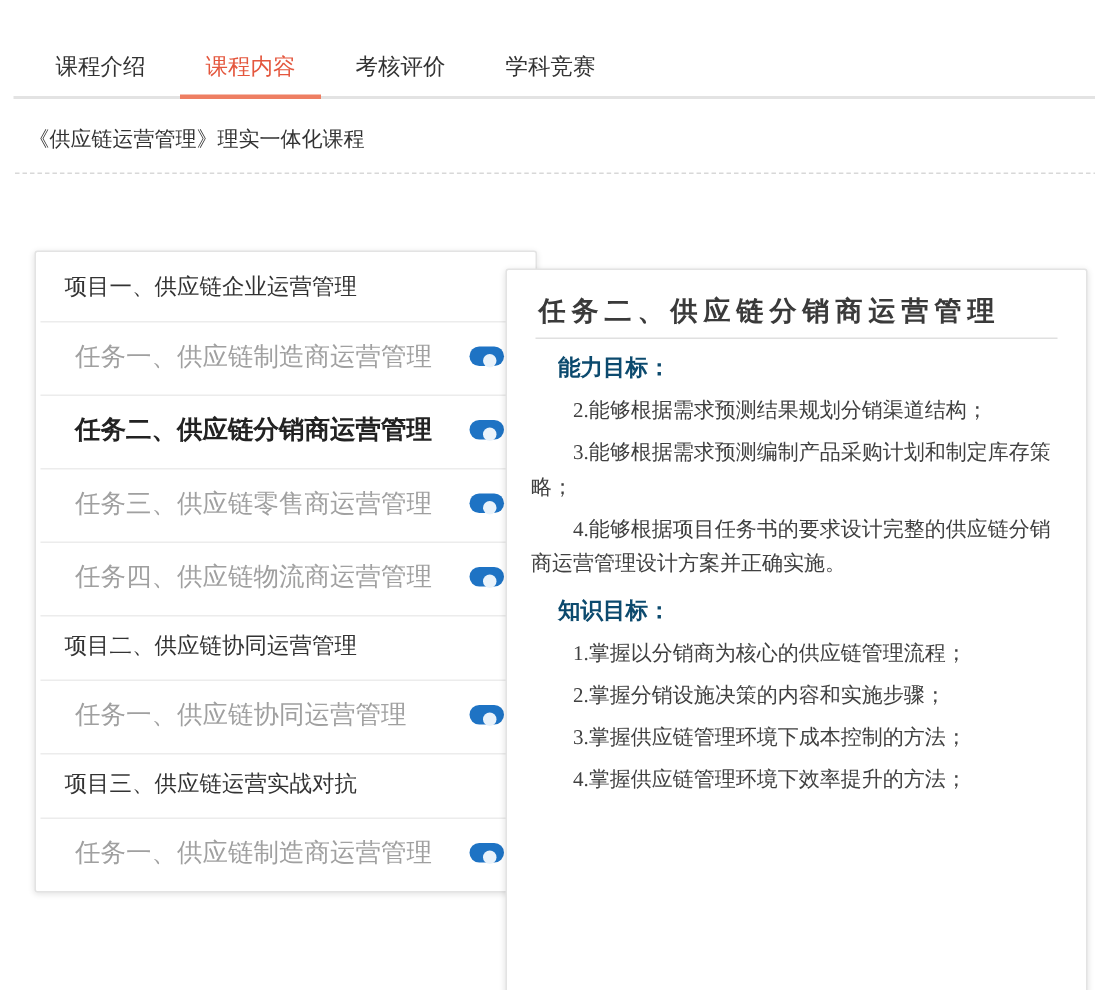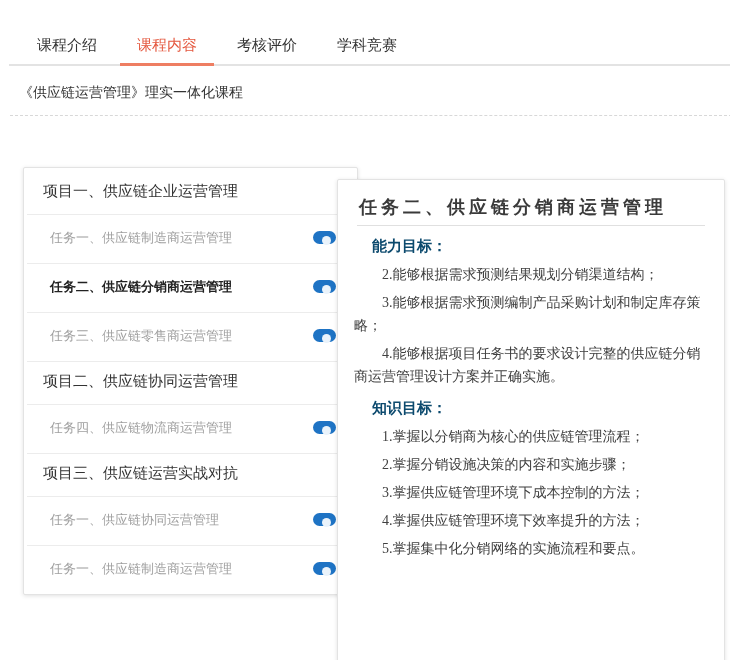--- a/index.html
+++ b/index.html
@@ -64,21 +64,21 @@
     padding-left: 16px;
     font-size: 15px;
     color: #333;
   }
   .sb-task {
     height: 46px;
     padding: 0 15px 0 20px;
     justify-content: space-between;
     cursor: pointer;
   }
-  .sb-task-label { font-size: 13px; color: #a0a0a0; }
+  .sb-task-label { font-size: 17px; color: #a0a0a0; }
   .sb-task.active .sb-task-label { color: #222; font-weight: bold; }
 
   .toggle {
     position: relative;
     width: 23px; height: 13px;
     border-radius: 7px;
     background: #1e73c4;
     flex: 0 0 auto;
     cursor: pointer;
   }
@@ -159,37 +159,37 @@
       <span class="toggle">
           <span class="knob"></span>
         </span>
     </div>
     <div class="sb-row sb-task">
       <span class="sb-task-label">任务三、供应链零售商运营管理</span>
       <span class="toggle">
           <span class="knob"></span>
         </span>
     </div>
+    <div class="sb-row sb-task">
+      <span class="sb-task-label">任务四、供应链物流商运营管理</span>
+      <span class="toggle">
+          <span class="knob"></span>
+        </span>
+    </div>
+
     <div class="sb-row sb-header">项目二、供应链协同运营管理</div>
 
     <div class="sb-row sb-task">
-      <span class="sb-task-label">任务四、供应链物流商运营管理</span>
+      <span class="sb-task-label">任务一、供应链协同运营管理</span>
       <span class="toggle">
           <span class="knob"></span>
         </span>
     </div>
 
     <div class="sb-row sb-header">项目三、供应链运营实战对抗</div>
-
-    <div class="sb-row sb-task">
-      <span class="sb-task-label">任务一、供应链协同运营管理</span>
-      <span class="toggle">
-          <span class="knob"></span>
-        </span>
-    </div>
 
     <div class="sb-row sb-task">
       <span class="sb-task-label">任务一、供应链制造商运营管理</span>
       <span class="toggle">
           <span class="knob"></span>
         </span>
     </div>
 
   </aside>
 
@@ -199,16 +199,15 @@
     <h2 class="section-heading">能力目标：</h2>
     <p>2.能够根据需求预测结果规划分销渠道结构；</p>
     <p>3.能够根据需求预测编制产品采购计划和制定库存策略；</p>
     <p>4.能够根据项目任务书的要求设计完整的供应链分销商运营管理设计方案并正确实施。</p>
 
     <h2 class="section-heading">知识目标：</h2>
     <p>1.掌握以分销商为核心的供应链管理流程；</p>
     <p>2.掌握分销设施决策的内容和实施步骤；</p>
     <p>3.掌握供应链管理环境下成本控制的方法；</p>
     <p>4.掌握供应链管理环境下效率提升的方法；</p>
-    <p>5.掌握集中化分销网络的实施流程和要点。</p>
   </main>
 
 </div>
 
 </body></html>

